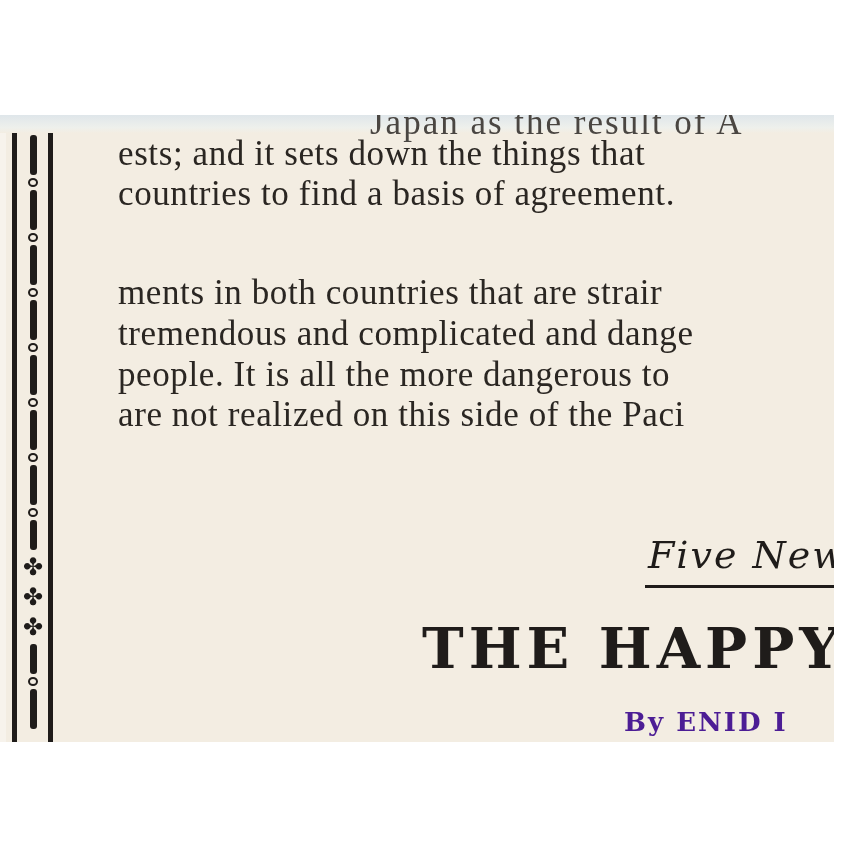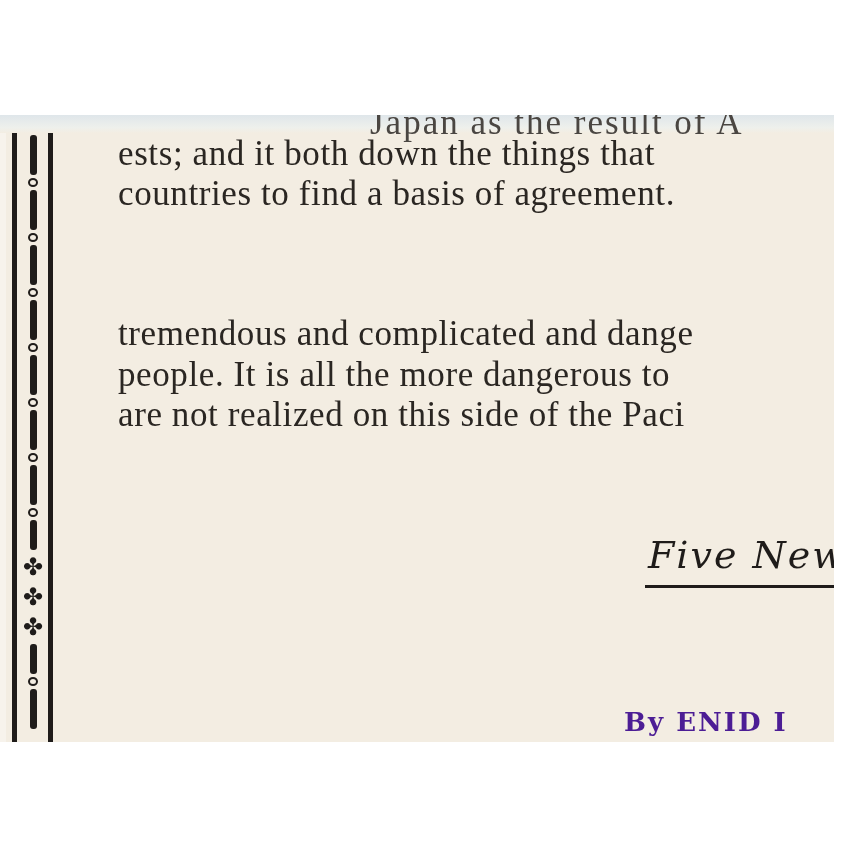--- a/index.html
+++ b/index.html
@@ -171,25 +171,27 @@
       <div class="bar-seg" style="height:30px"></div>
       <div class="cross">✤</div>
       <div class="cross">✤</div>
       <div class="cross">✤</div>
       <div class="bar-seg" style="height:30px"></div>
       <div class="ring"></div>
       <div class="bar-seg"></div>
     </div>
   </div>
 
-  <div class="text body-line" style="top:19px">ests; and it both down the things that</div>
+  <div class="text body-line" style="top:19px">ests; and it sets down the things that</div>
   <div class="text body-line" style="top:59px">countries to find a basis of agreement.</div>
 
+  <div class="text body-line" style="top:158px">ments in both countries that are strair</div>
   <div class="text body-line" style="top:199px">tremendous and complicated and dange</div>
   <div class="text body-line" style="top:240px">people.  It is all the more dangerous to</div>
   <div class="text body-line" style="top:280px">are not realized on this side of the Paci</div>
 
 
   <div class="text subhead">Five New</div>
   <div class="subhead-rule"></div>
 
+  <div class="text title">THE HAPPY</div>
   <div class="text byline">By ENID I</div>
 </div>
 
 </body></html>

